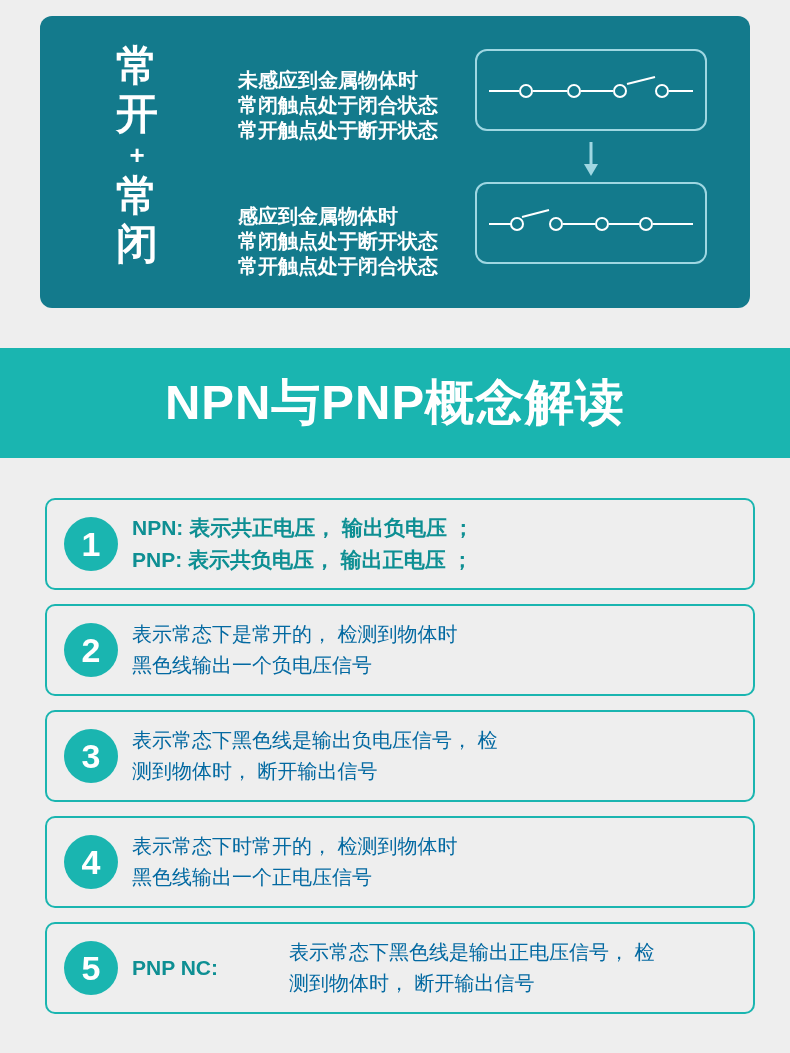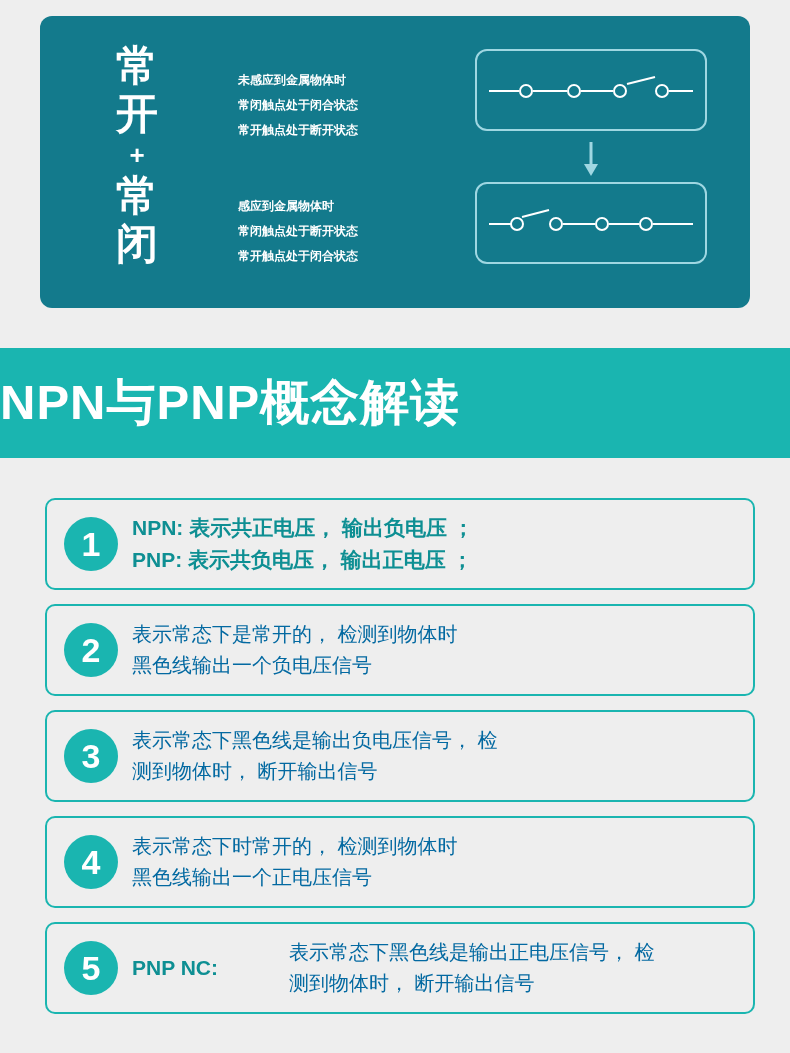--- a/index.html
+++ b/index.html
@@ -42,28 +42,28 @@
     line-height: 34px;
     display: block;
   }
   .vert-label span.ch {
     display: block;
   }
 
   .text-block {
     position: absolute;
     color: #ffffff;
-    font-size: 12px;
+    font-size: 20px;
     line-height: 25px;
     font-weight: bold;
     white-space: pre-line;
     font-family: Liberation Serif, serif;
   }
   .text-block.one { left: 198px; top: 52px; }
-  .text-block.two { left: 198px; top: 178px; }
+  .text-block.two { left: 198px; top: 188px; }
 
   .diagram-box {
     position: absolute;
     width: 232px;
     height: 82px;
     border: 2px solid #9fd7e2;
     border-radius: 12px;
     box-sizing: border-box;
   }
   .diagram-box.top { left: 435px; top: 33px; }
@@ -80,20 +80,21 @@
   
   .title-bar {
     position: absolute;
     left: 0;
     top: 348px;
     width: 790px;
     height: 110px;
     background: #1ab5b0;
     display: flex;
     align-items: center;
+    justify-content: center;
   }
   .title-bar .title-text {
     color: #ffffff;
     font-size: 49px;
     font-weight: bold;
     letter-spacing: 1px;
   }
 
   
   .rows {

